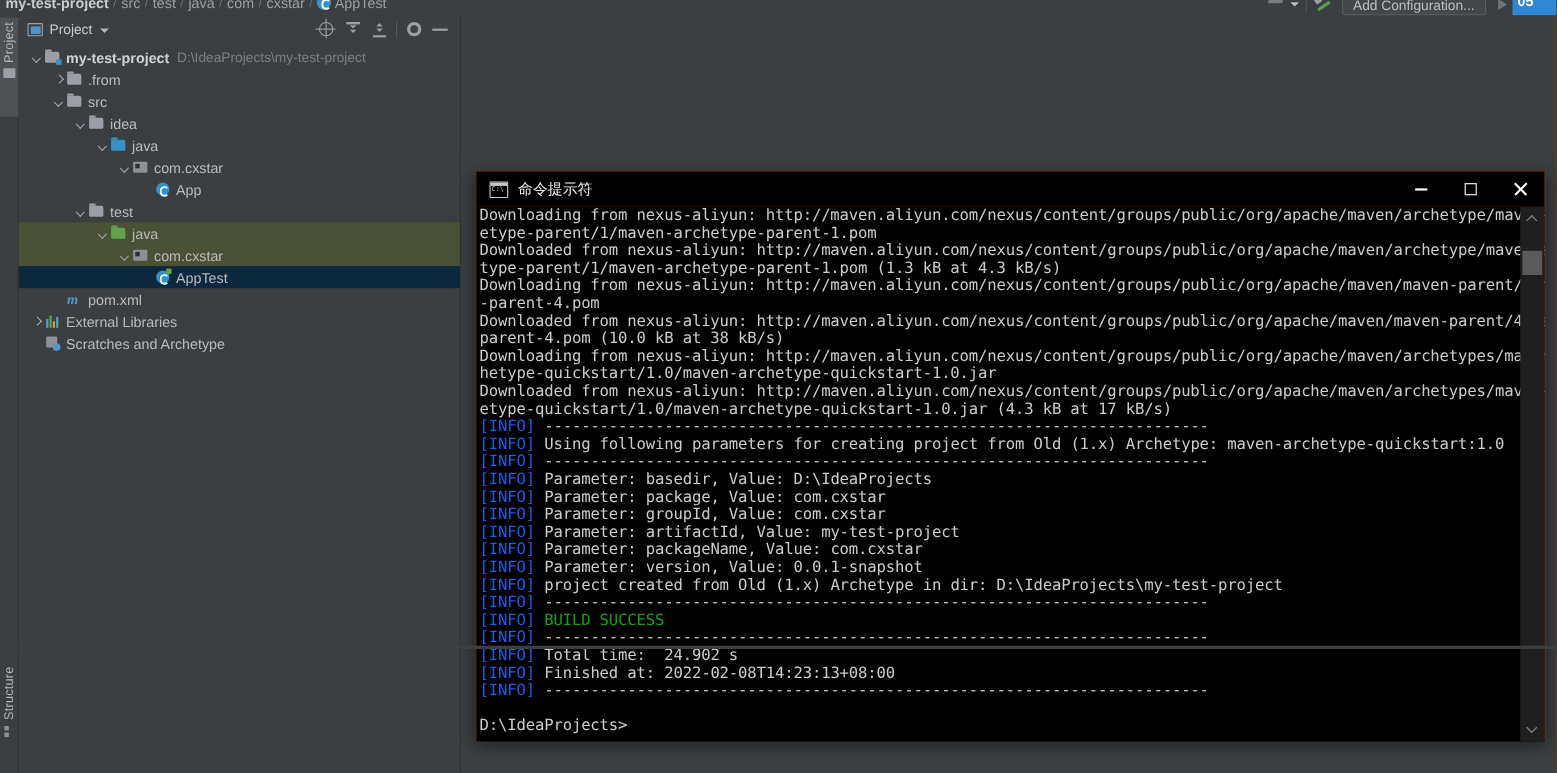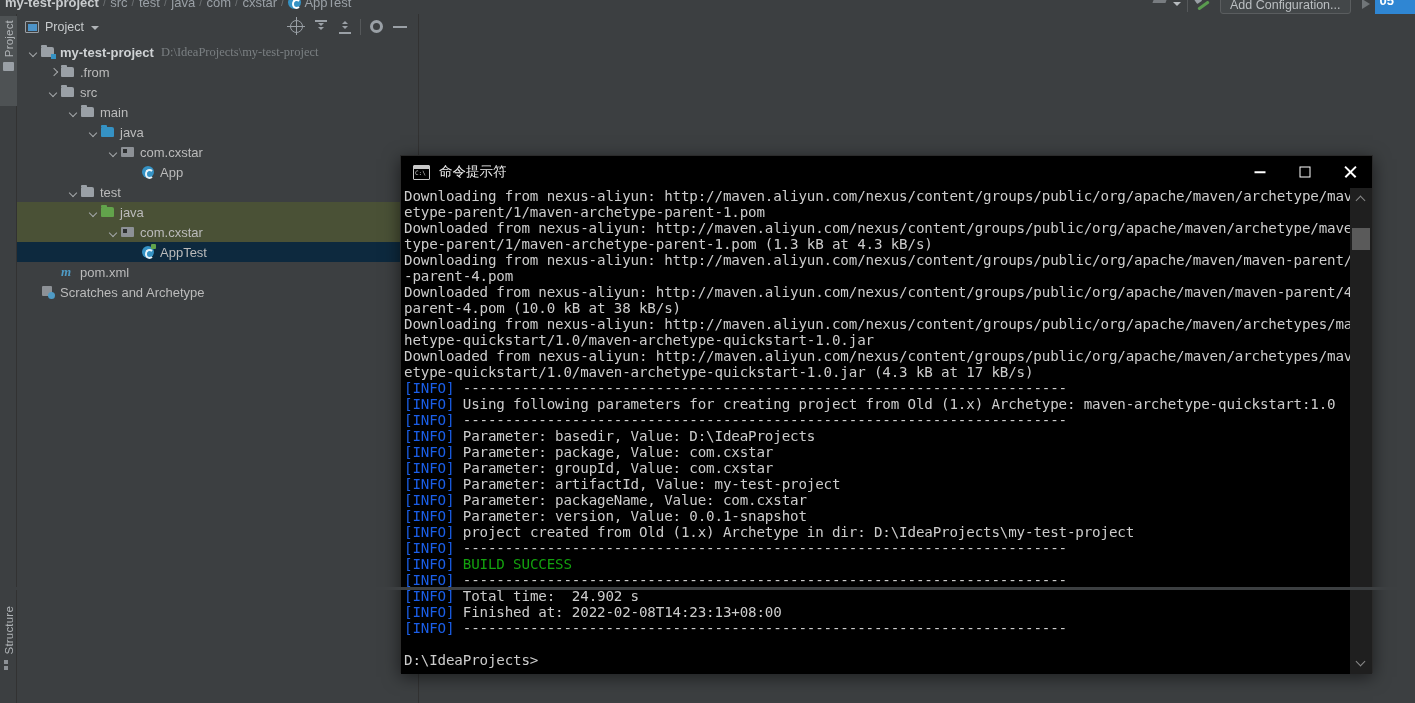--- a/index.html
+++ b/index.html
@@ -113,25 +113,25 @@
   .libico i { position:absolute; bottom:0; width:2px; display:block; }
   .libico i:nth-child(1){ left:0;  height:8px;  background:#5b9bd0; }
   .libico i:nth-child(2){ left:3px; height:11px; background:#62a34b; }
   .libico i:nth-child(3){ left:6px; height:6px;  background:#c9a227; }
   .libico i:nth-child(4){ left:9px; height:10px; background:#5b9bd0; }
   .scratchico { position:absolute; left:2px; top:4px; width:12px; height:12px; }
   .scratchico::before { content:""; position:absolute; left:0; top:0; width:10px; height:10px; background:#8d9196; border-radius:1px; }
   .scratchico::after { content:""; position:absolute; right:-1px; bottom:-1px; width:7px; height:7px; border-radius:50%; background:#4f9bc5; }
   .tlabel { color: #bbbbbb; font-size: 13px; }
   .tlabel.bold { font-weight: bold; color: #cfd2d4; }
-  .tpath { color: #7a7f82; font-size: 12.5px; margin-left: 7px; font-family: Liberation Serif, serif; }
+  .tpath { color: #7a7f82; font-size: 12.5px; margin-left: 7px; }
 
   
   .console-win {
-    position: absolute; left: 400px; top: 155px; width: 973px; height: 518px;
+    position: absolute; left: 432px; top: 155px; width: 973px; height: 518px;
     background: #c2410c; border: 1px solid #2b2b2b;
     box-shadow: 0 4px 16px rgba(0,0,0,.55);
   }
   .cw-title { height: 32px; background: #000; display: flex; align-items: center; }
   .cw-icon { width: 17px; height: 15px; margin-left: 12px; margin-right: 9px; position: relative; background: #000; border: 1.5px solid #c8c8c8; border-radius: 1px; }
   .cw-icon::before { content:""; position:absolute; left:0; top:0; right:0; height:3px; background:#c8c8c8; }
   .cw-icon-txt { position:absolute; left:1px; top:4px; font-size:6px; color:#c8c8c8; font-family:"DejaVu Sans Mono", monospace; line-height:6px; }
   .cw-title-text { color: #f0f0f0; font-size: 13.5px; font-family: "DejaVu Sans", sans-serif; }
   .cw-sp { flex: 1; }
   .cw-btn { width: 45px; height: 32px; position: relative; }
@@ -277,21 +277,21 @@
             <i class="folder"></i>
           </span>
           <span class="tlabel">src</span>
         </div>
         <div class="trow">
           <span style="width: 50px; min-width: 50px; height: 20px;"></span>
           <span class="chev down"></span>
           <span class="tico">
             <i class="folder"></i>
           </span>
-          <span class="tlabel">main</span>
+          <span class="tlabel">idea</span>
         </div>
         <div class="trow">
           <span style="width: 70px; min-width: 70px; height: 20px;"></span>
           <span class="chev down"></span>
           <span class="tico">
             <i class="folder blue"></i>
           </span>
           <span class="tlabel">java</span>
         </div>
         <div class="trow">
@@ -344,20 +344,33 @@
           </span>
           <span class="tlabel">AppTest</span>
         </div>
         <div class="trow">
           <span style="width: 30px; min-width: 30px; height: 20px;"></span>
           <span class="chev"></span>
           <span class="tico">
             <i class="mico">m</i>
           </span>
           <span class="tlabel">pom.xml</span>
+        </div>
+        <div class="trow">
+          <span style="width: 10px; min-width: 10px; height: 20px;"></span>
+          <span class="chev right"></span>
+          <span class="tico">
+            <i class="libico">
+              <i></i>
+              <i></i>
+              <i></i>
+              <i></i>
+            </i>
+          </span>
+          <span class="tlabel">External Libraries</span>
         </div>
         <div class="trow">
           <span style="width: 10px; min-width: 10px; height: 20px;"></span>
           <span class="chev"></span>
           <span class="tico">
             <i class="scratchico"></i>
           </span>
           <span class="tlabel">Scratches and Archetype</span>
         </div>
       </div>

